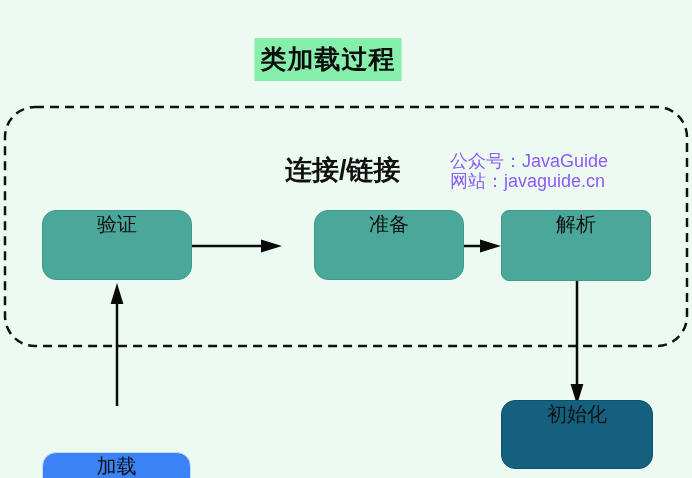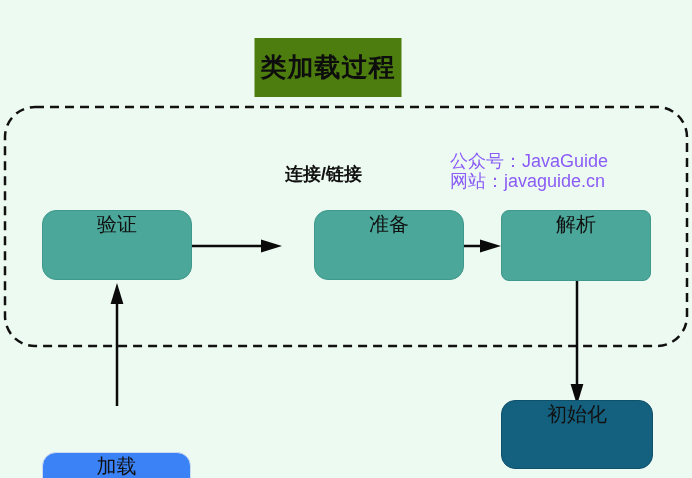--- a/index.html
+++ b/index.html
@@ -11,38 +11,38 @@
   }
   .canvas {
     position: relative;
     width: 692px; height: 478px;
     background: #edfaf1;
   }
   .page-title {
     position: absolute;
     left: 328px; top: 38px;
     transform: translateX(-50%);
-    background: #4d7c0f;
+    background: #86efac;
     color: #0d0d0d;
     font-size: 26px;
     font-weight: bold;
     letter-spacing: 1px;
-    padding: 12px 6px;
+    padding: 4px 6px;
     white-space: nowrap;
   }
   .edges-layer {
     position: absolute; left: 0; top: 0;
     width: 692px; height: 478px;
     pointer-events: none;
   }
   .group-label {
     position: absolute;
-    left: 285px; top: 162px;
+    left: 285px; top: 152px;
     color: #111111;
-    font-size: 18px;
+    font-size: 27px;
     font-weight: 600;
     white-space: nowrap;
   }
   .watermark {
     position: absolute;
     left: 450px; top: 151px;
     color: #8b5cf6;
     font-size: 18px;
     line-height: 20px;
     white-space: nowrap;

